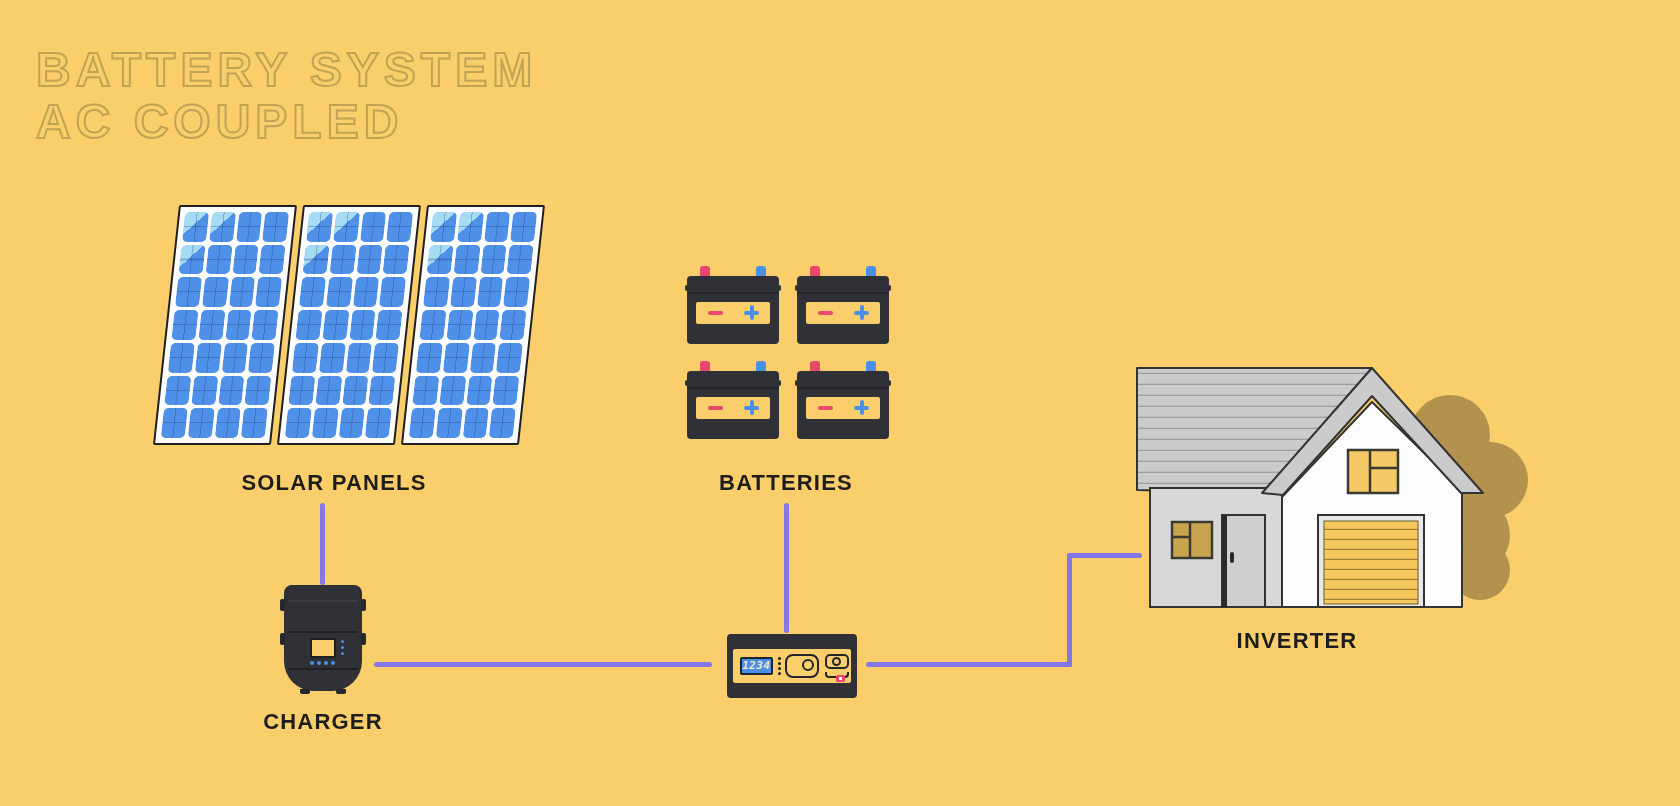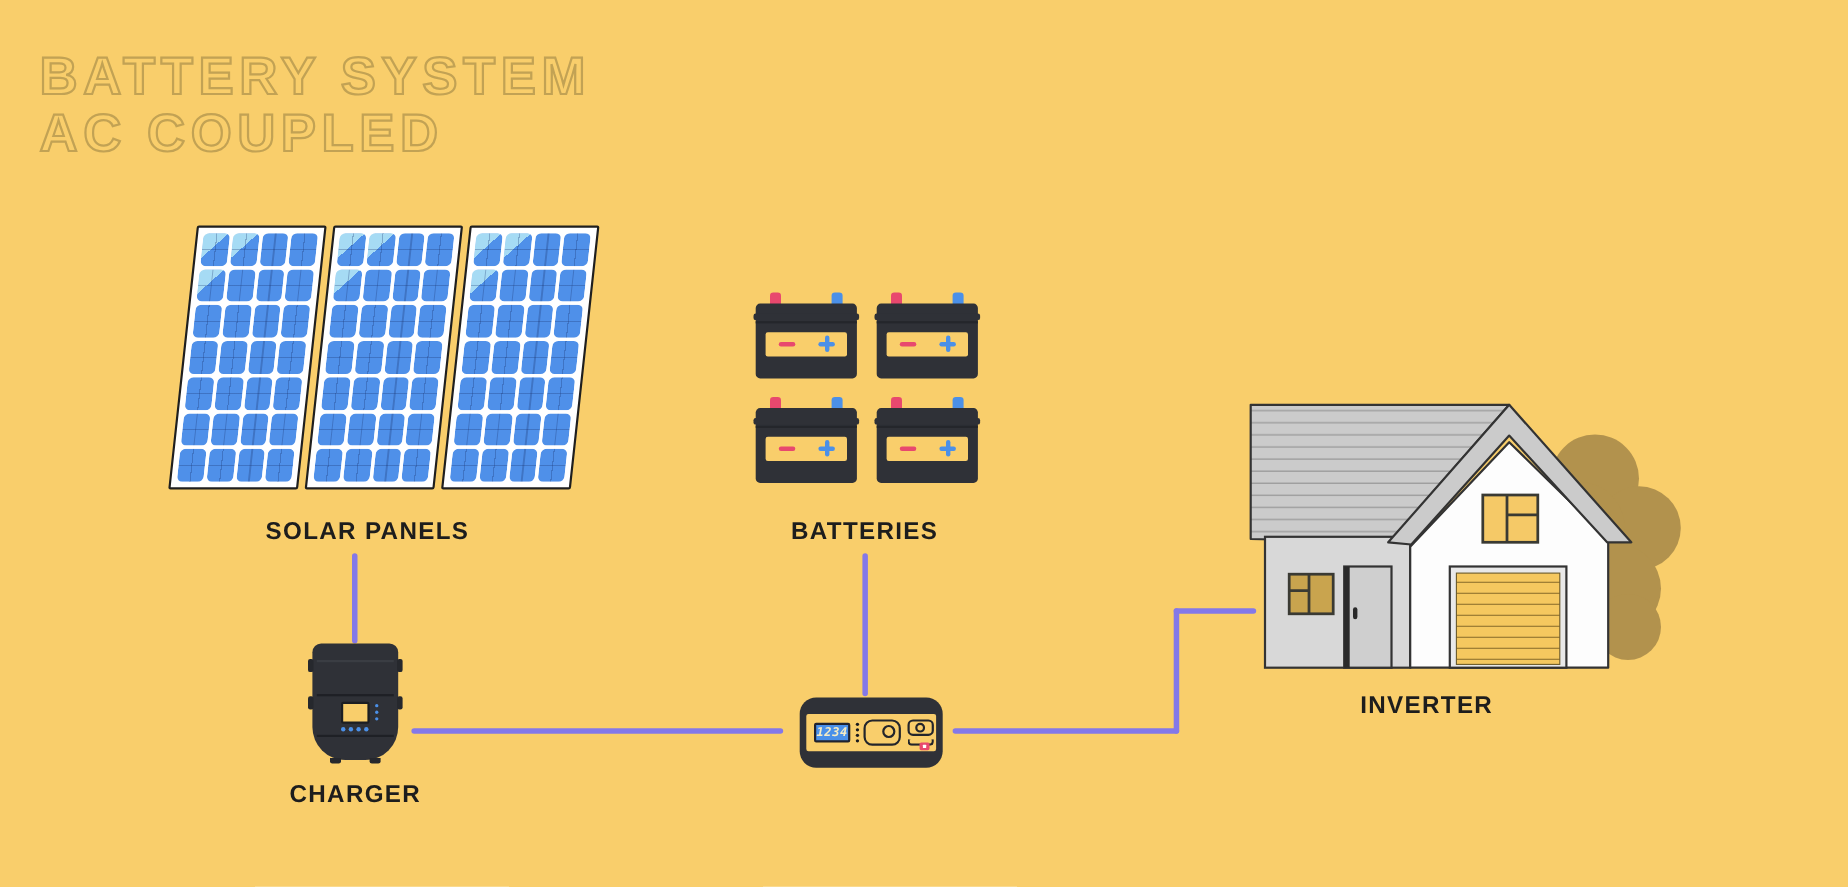--- a/index.html
+++ b/index.html
@@ -65,21 +65,21 @@
   .inv-dot{position:absolute;background:var(--blue);border-radius:50%;}
   .dc1{width:3px;height:3px;left:57px;top:55px;} .dc2{width:3px;height:3px;left:57px;top:61px;}
   .dc3{width:3px;height:3px;left:57px;top:67px;}
   .dr1{width:4px;height:4px;left:26px;top:76px;} .dr2{width:4px;height:4px;left:33px;top:76px;}
   .dr3{width:4px;height:4px;left:40px;top:76px;} .dr4{width:4px;height:4px;left:47px;top:76px;}
   .foot{position:absolute;bottom:-3px;width:10px;height:5px;background:#26282d;border-radius:0 0 2px 2px;}
   .foot.fl{left:16px;} .foot.fr{right:16px;}
 
   
   .charger{position:absolute;left:727px;top:634px;width:130px;height:64px;
-           background:var(--dark-device);border-radius:15px;}
+           background:var(--dark-device);border-radius:4px;}
   .charger-band{position:absolute;left:6px;right:6px;top:15px;bottom:15px;background:var(--bg);border-radius:2px;}
   .lcd{position:absolute;left:7px;top:8px;width:33px;height:18px;background:var(--lcd-blue);
        border:2px solid #20222e;border-radius:2px;box-sizing:border-box;
        font-family:"DejaVu Sans Mono",monospace;font-weight:bold;font-style:italic;
        font-size:11px;line-height:13px;text-align:center;color:var(--lcd-text);letter-spacing:.5px;}
   .dot{position:absolute;width:3px;height:3px;background:#191a1f;border-radius:50%;left:45px;}
   .d1{top:8px;} .d2{top:13px;} .d3{top:18px;} .d4{top:23px;}
   .ctrl1{position:absolute;left:52px;top:5px;width:34px;height:24px;border:2px solid #23252b;
          border-radius:8px;box-sizing:border-box;}
   .ctrl1 .knob{position:absolute;right:3px;top:3px;width:12px;height:12px;border:2px solid #23252b;

